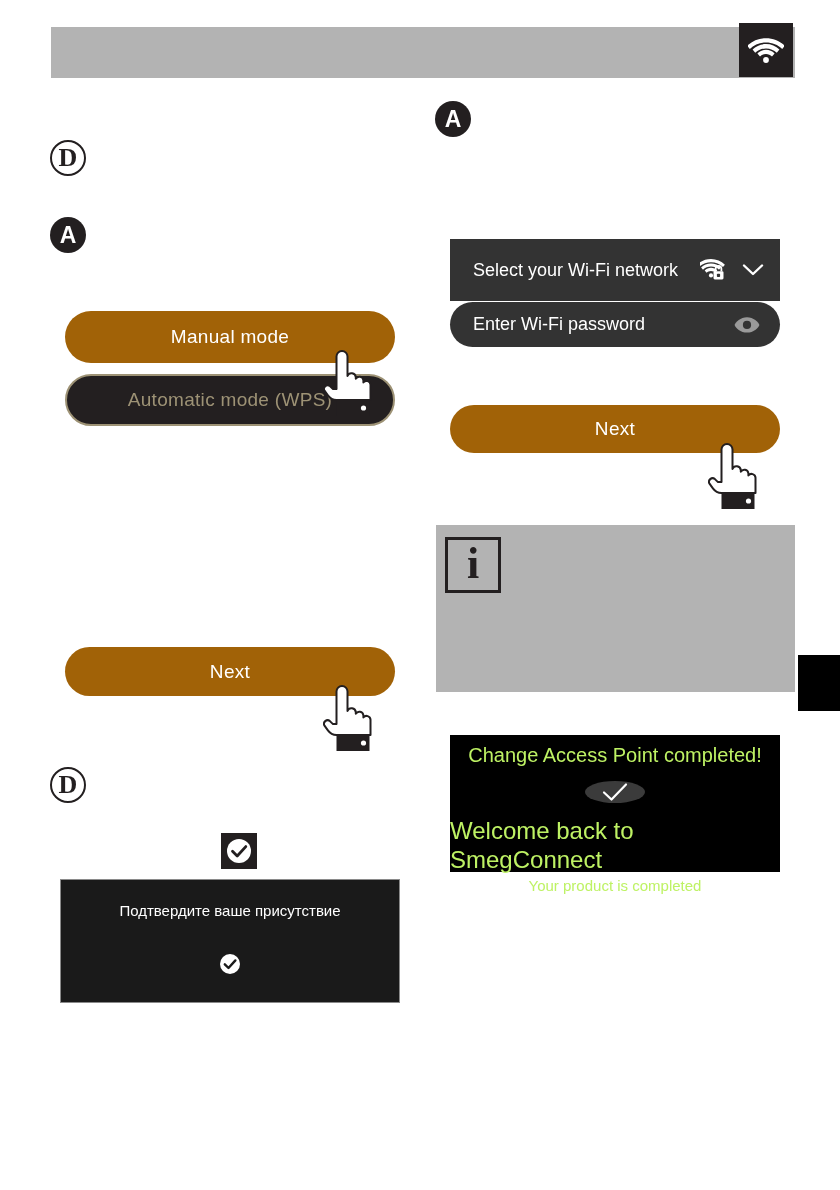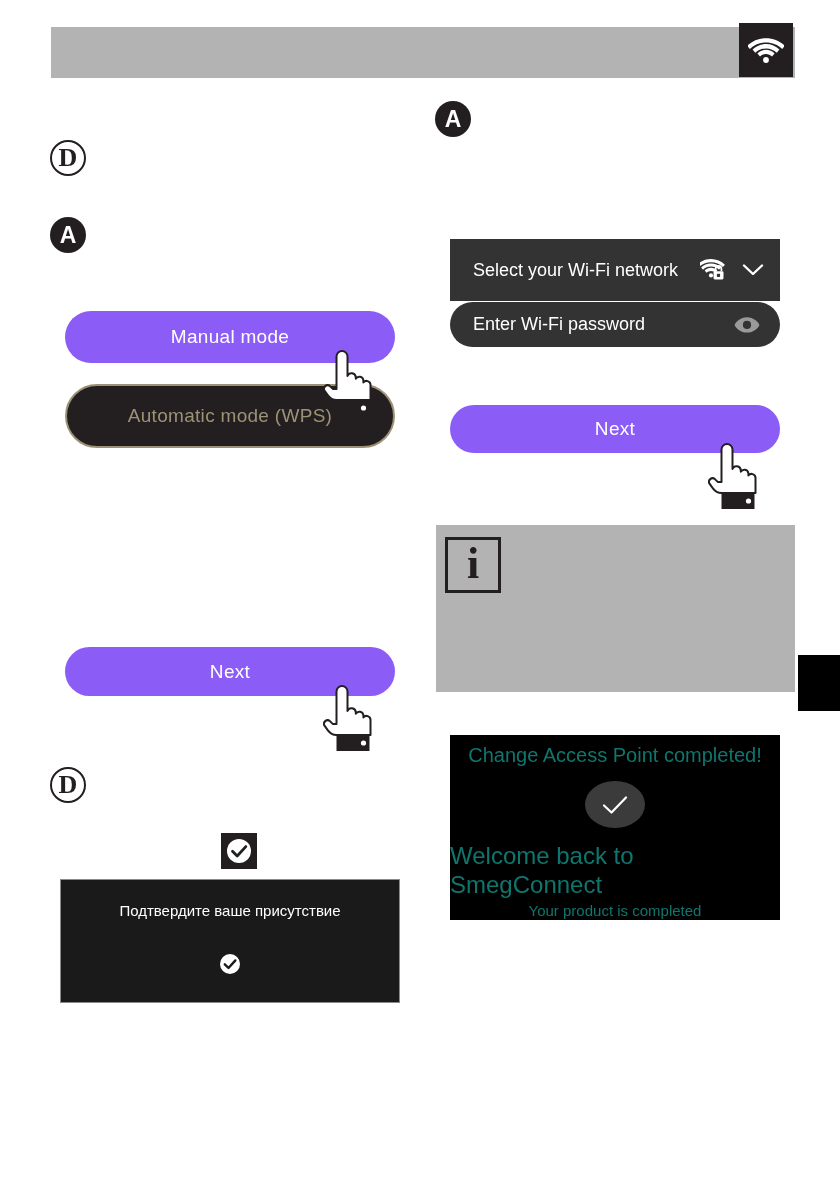--- a/index.html
+++ b/index.html
@@ -80,31 +80,31 @@
     position: absolute;
     border-radius: 999px;
     display: flex;
     align-items: center;
     justify-content: center;
     box-sizing: border-box;
     font-size: 19px;
     letter-spacing: 0.3px;
   }
   .pill.tan {
-    background: #8b5cf6;
+    background: #a16207;
     color: #ffffff;
   }
   .pill.dark {
     background: #231f20;
     color: #9d9275;
     border: 2px solid #9d9275;
   }
 
   .btn-manual   { left: 65px;  top: 311px; width: 330px; height: 52px; }
-  .btn-auto     { left: 65px;  top: 384px; width: 330px; height: 64px; }
+  .btn-auto     { left: 65px;  top: 374px; width: 330px; height: 52px; }
   .btn-next-l   { left: 65px;  top: 647px; width: 330px; height: 49px; }
   .btn-next-r   { left: 450px; top: 405px; width: 330px; height: 48px; }
 
   
   .field {
     position: absolute;
     background: #333333;
     display: flex;
     align-items: center;
     box-sizing: border-box;
@@ -176,23 +176,23 @@
     height: 56px;
     background: #000000;
   }
 
   
   .success-panel {
     position: absolute;
     left: 450px;
     top: 735px;
     width: 330px;
-    height: 185px;
+    height: 137px;
     background: #000000;
-    color: #0f766e;
+    color: #bef264;
     display: flex;
     flex-direction: column;
     align-items: center;
   }
   .success-title {
     margin-top: 8px;
     font-size: 20px;
     line-height: 1.2;
   }
   .success-check {

